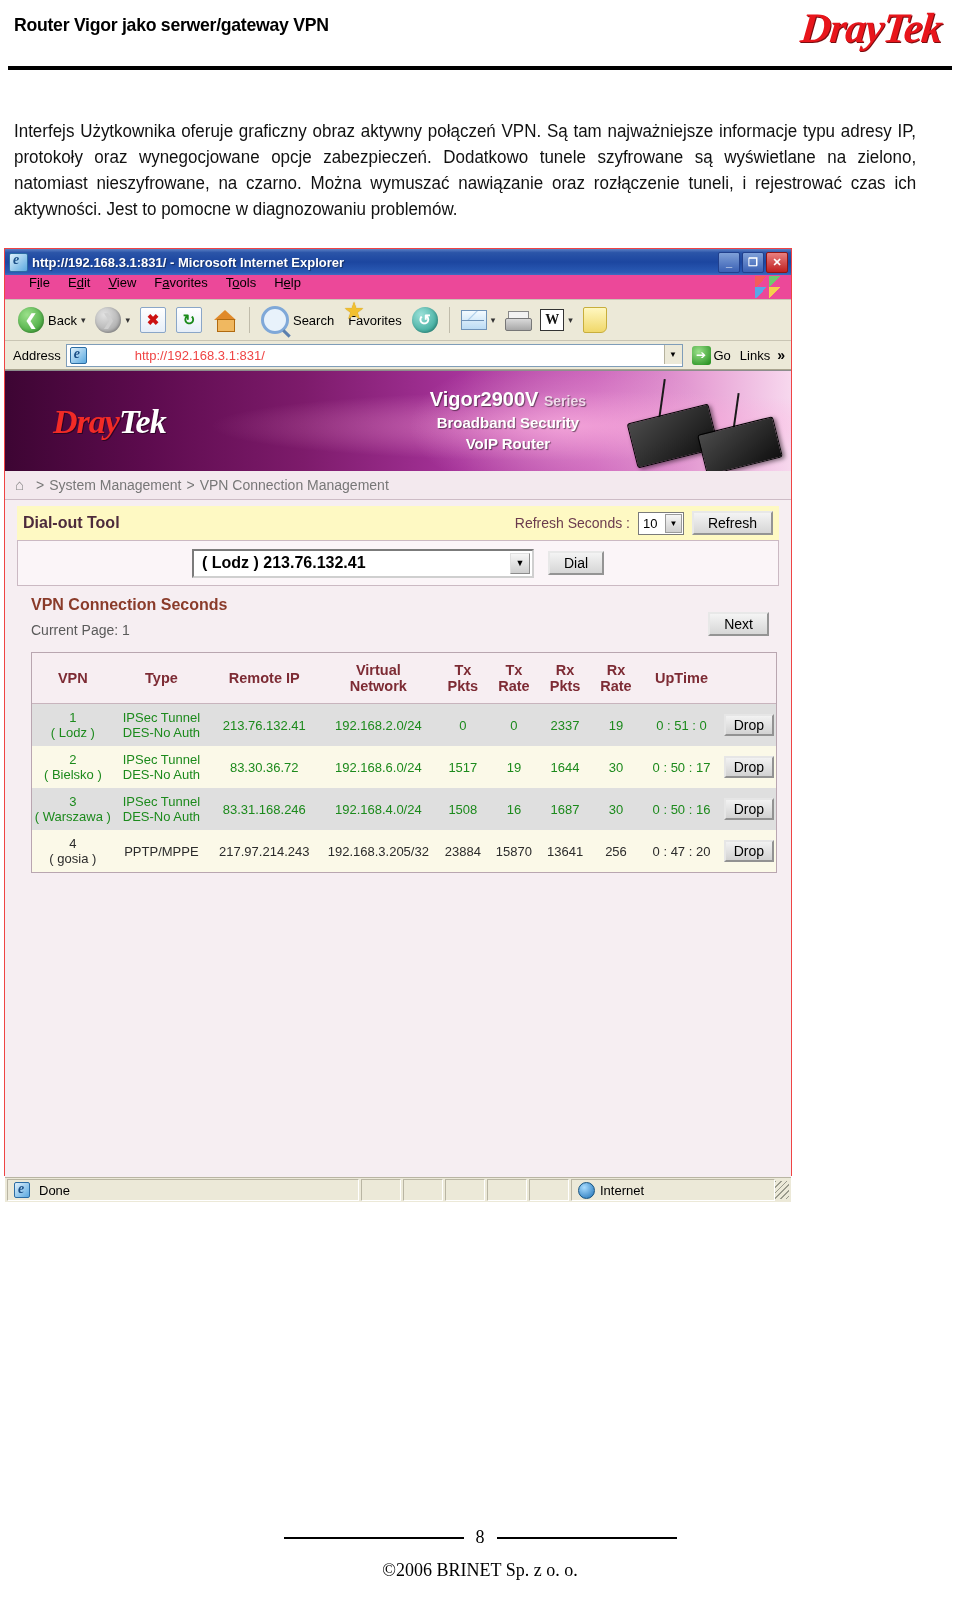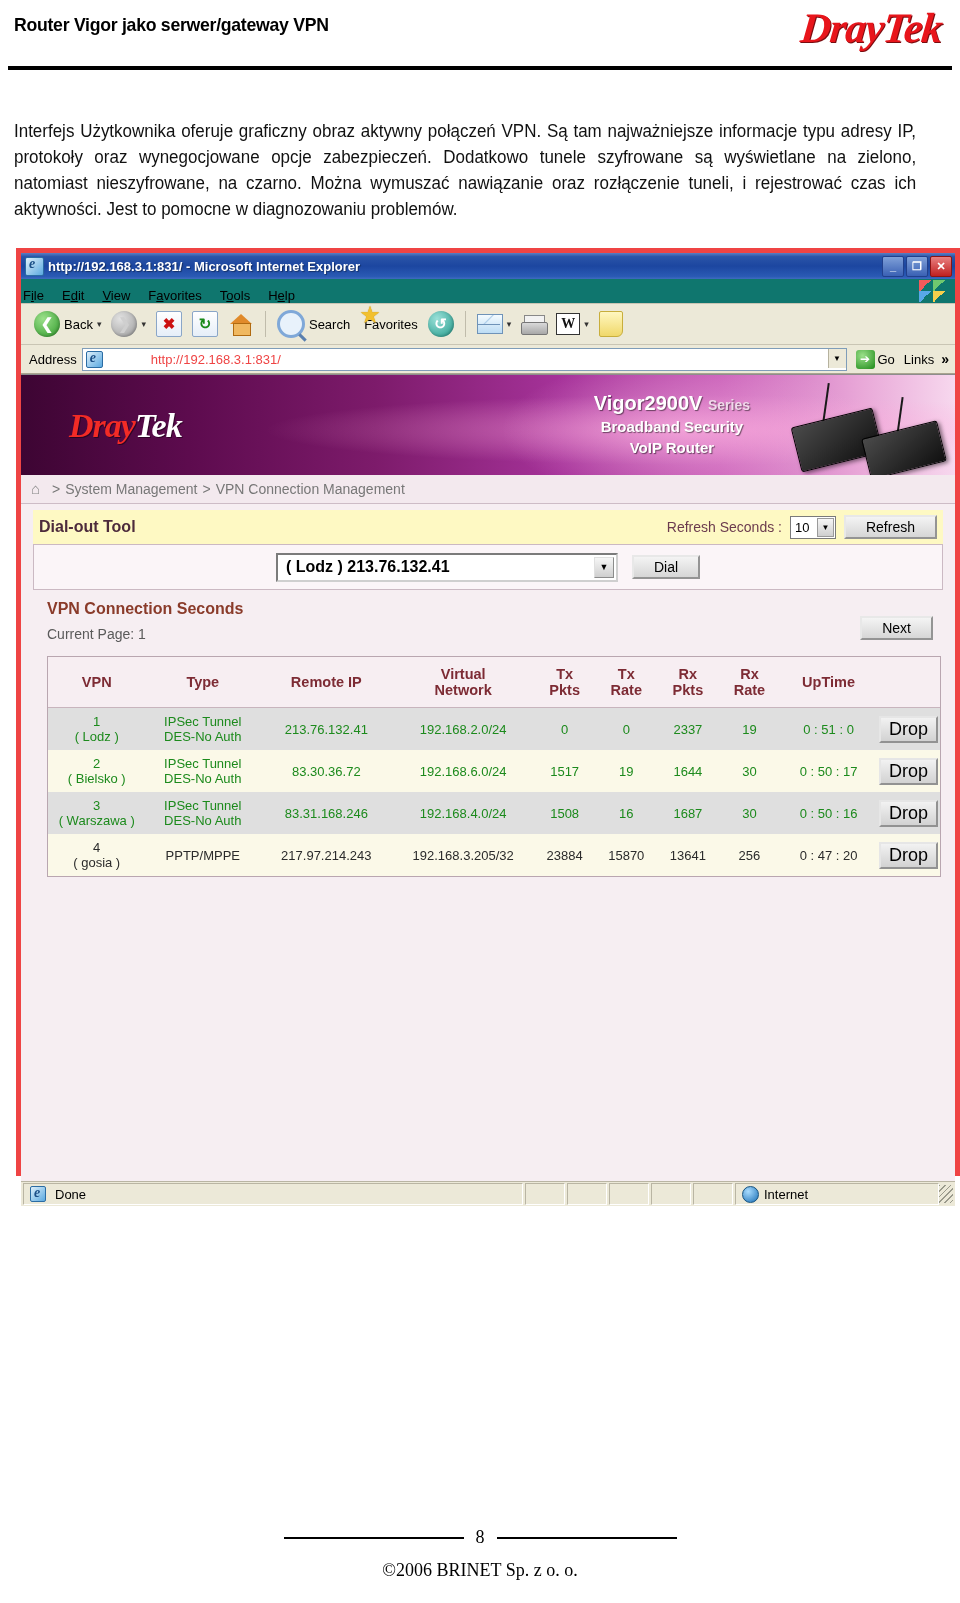--- a/index.html
+++ b/index.html
@@ -46,24 +46,24 @@
     font-family: "Liberation Sans", sans-serif;
     font-size: 17.5px; line-height: 26px;
     color: #111;
     text-align: justify;
     transform: scaleX(0.97);
     transform-origin: left top;
   }
 
   
   .ie-window {
-    position: absolute; left: 16px; top: 248px;
-    width: 944px; height: 928px;
+    position: absolute; left: 4px; top: 248px;
+    width: 788px; height: 928px;
     background: #d4d0c8;
-    border: 5px solid #ef4444;
+    border: 1px solid #ef4444;
     box-sizing: border-box;
   }
   .ie-titlebar {
     height: 26px;
     background: linear-gradient(to bottom, #5a7fc4 0%, #2b55a8 14%, #1c46a0 50%, #2a5ab4 90%, #3f6cc0 100%);
     display: flex; align-items: center;
     padding-left: 4px;
     position: relative;
   }
   .ie-icon {
@@ -92,24 +92,24 @@
     border: 1px solid #21408c;
     border-radius: 2px;
     color: #fff; font-size: 11px; font-weight: bold;
     display: flex; align-items: center; justify-content: center;
     font-family: "Liberation Sans", sans-serif;
     line-height: 1;
   }
   .win-btn.close { background: linear-gradient(to bottom,#e98080,#c02020); border-color:#8d1414; }
 
   .ie-menubar {
-    height: 24px; background: #0f766e;
+    height: 24px; background: #ec4899;
     border-bottom: 1px solid #c9c5b4;
-    display: flex; align-items: flex-end;
-    padding-left: 2px; gap: 18px;
+    display: flex; align-items: flex-start;
+    padding-left: 24px; gap: 18px;
     position: relative;
   }
   .menu-item {
     font-size: 13px; color: #000;
     font-family: "Liberation Sans", sans-serif;
     white-space: nowrap;
   }
   .menu-item .uk { text-decoration: underline; }
   .win-flag {
     position: absolute; right: 8px; top: 1px;
@@ -296,21 +296,21 @@
     position: relative;
   }
   .sel-small .arrow {
     position:absolute; right:1px; top:1px; width: 15px; height: 17px;
     background: linear-gradient(#f6f6f6,#cfcfcf); border:1px solid #9a9a9a;
     display:flex;align-items:center;justify-content:center; font-size:8px;
   }
   .btn3d {
     background: linear-gradient(#f4f4f4,#d6d6d6);
     border: 2px outset #e8e8e8;
-    font-size: 14px; color:#000; padding: 2px 20px;
+    font-size: 14px; color:#000; padding: 2px 14px;
     font-family:"Liberation Sans",sans-serif;
   }
   .dial-row {
     border: 1px solid #cbb9c3; background:#fbf5f8;
     height: 44px; display:flex; align-items:center; justify-content:center;
     gap: 14px; margin-bottom: 8px;
   }
   .dial-select {
     width: 330px; height: 25px; background:#fff; border:2px inset #cfcfcf;
     display:flex; align-items:center; padding-left:8px;
@@ -351,21 +351,21 @@
   }
   tr.enc td { color: #1c8a1c; }
   tr.plain td { color: #2b2b2b; }
   tr.r-odd  { background: #dfdfdf; }
   tr.r-even { background: #fbf9e8; }
   td.idx { font-size: 13px; }
   .drop-cell { width: 58px; }
   .drop-btn {
     background: linear-gradient(#f2f2f2,#d2d2d2);
     border: 2px outset #e6e6e6;
-    font-size: 18px; color:#000; padding: 1px 8px;
+    font-size: 14px; color:#000; padding: 1px 8px;
     font-family:"Liberation Sans",sans-serif;
   }
 
   .copyright-bar {
     position: absolute; left: 0; bottom: 0; width: 100%; height: 42px;
     background:
       radial-gradient(ellipse at 50% 50%, rgba(255,180,230,.30) 0%, rgba(255,180,230,0) 62%),
       linear-gradient(to right, #f7e4f2 0%, #8d1a79 9%, #5d0b50 35%, #4c0742 50%, #5d0b50 66%, #8d1a79 91%, #f7e4f2 100%);
     display:flex; align-items:center; justify-content:center;
     color:#fff; font-size: 13.5px;

